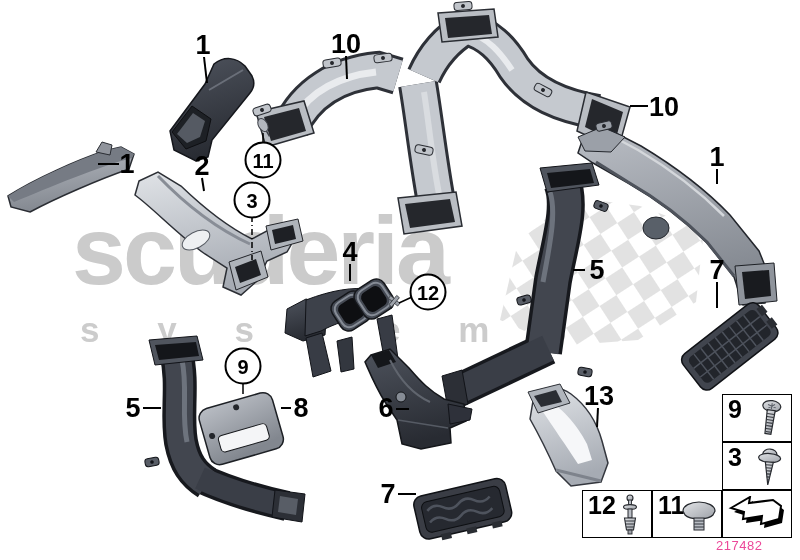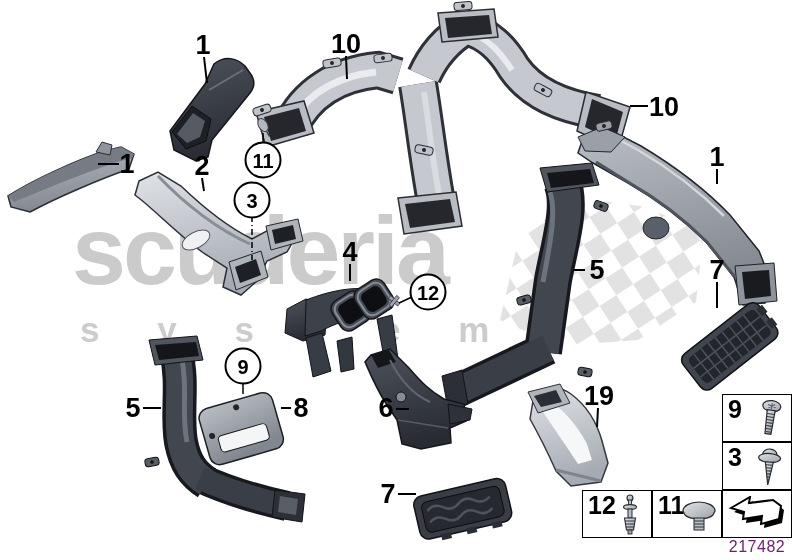--- a/index.html
+++ b/index.html
@@ -16,22 +16,22 @@
            font-size:27px;color:#000;z-index:3;line-height:1;white-space:nowrap}
   .callout.circ{width:33px;height:33px;border:2.2px solid #000;border-radius:50%;
                 background:#fff;display:flex;align-items:center;justify-content:center;
                 font-size:20px}
   
   .lg-cell{position:absolute;border:1.6px solid #000;background:#fff;
            box-sizing:border-box;z-index:3}
   .lg-num{position:absolute;left:5px;top:1px;font-weight:bold;font-size:25px;
           color:#000;line-height:1.1}
   .lg-icon{position:absolute}
-  .footer-code{position:absolute;left:716px;top:538px;width:82px;text-align:center;
-               font-size:16px;color:#701a75;z-index:3;letter-spacing:0.5px}
+  .footer-code{position:absolute;left:716px;top:538px;width:82px;text-align:left;
+               font-size:13px;color:#ec4899;z-index:3;letter-spacing:0.5px}
 </style>
 </head>
 <body>
 
 <div class="wm-title">scuderia</div>
 <div class="wm-sub">s y s t e m s</div>
 
 <svg class="diagram" width="800" height="560" viewBox="0 0 800 560">
   <defs>
     <linearGradient id="gLight" x1="0" y1="0" x2="0.25" y2="1">
@@ -283,21 +283,21 @@
 <div class="callout circ" style="left:252px;top:200px">3</div>
 <div class="callout" style="left:717px;top:157px">1</div>
 <div class="callout" style="left:350px;top:252px">4</div>
 <div class="callout circ" style="left:428px;top:292px">12</div>
 <div class="callout" style="left:597px;top:270px">5</div>
 <div class="callout" style="left:717px;top:270px">7</div>
 <div class="callout" style="left:133px;top:408px">5</div>
 <div class="callout circ" style="left:243px;top:366px">9</div>
 <div class="callout" style="left:301px;top:408px">8</div>
 <div class="callout" style="left:386px;top:408px">6</div>
-<div class="callout" style="left:599px;top:396px">19</div>
+<div class="callout" style="left:599px;top:396px">13</div>
 <div class="callout" style="left:388px;top:494px">7</div>
 
 <div class="lg-cell" style="left:722px;top:394px;width:70px;height:48px">
   <span class="lg-num">9</span>
   <svg class="lg-icon" style="right:4px;top:3px" width="34" height="42" viewBox="0 0 34 42">
     <g transform="rotate(8 17 21)">
       <ellipse cx="17" cy="8" rx="9" ry="5.5" fill="url(#gScrew)" stroke="#26292e" stroke-width="1.2"></ellipse>
       <path d="M 13,7 L 21,9 M 17,5 L 17,11 M 14,10 L 20,6" stroke="#5a5f67" stroke-width="1"></path>
       <path d="M 13,12 L 21,12 L 20,36 L 14,36 Z" fill="url(#gScrew)" stroke="#26292e" stroke-width="1.2"></path>
       <path d="M 13.4,16 H 20.7 M 13.6,19 H 20.5 M 13.8,22 H 20.4 M 14,25 H 20.2 M 14.2,28 H 20 M 14.4,31 H 19.8 M 14.6,34 H 19.6" stroke="#33363c" stroke-width="1.1"></path>

